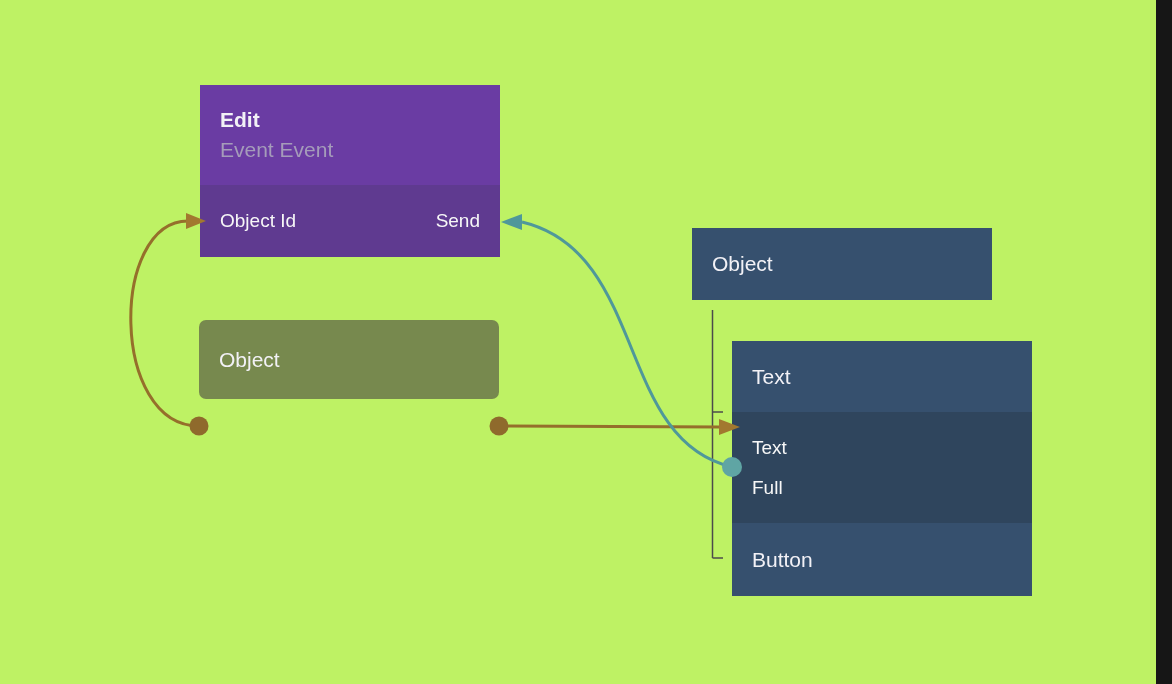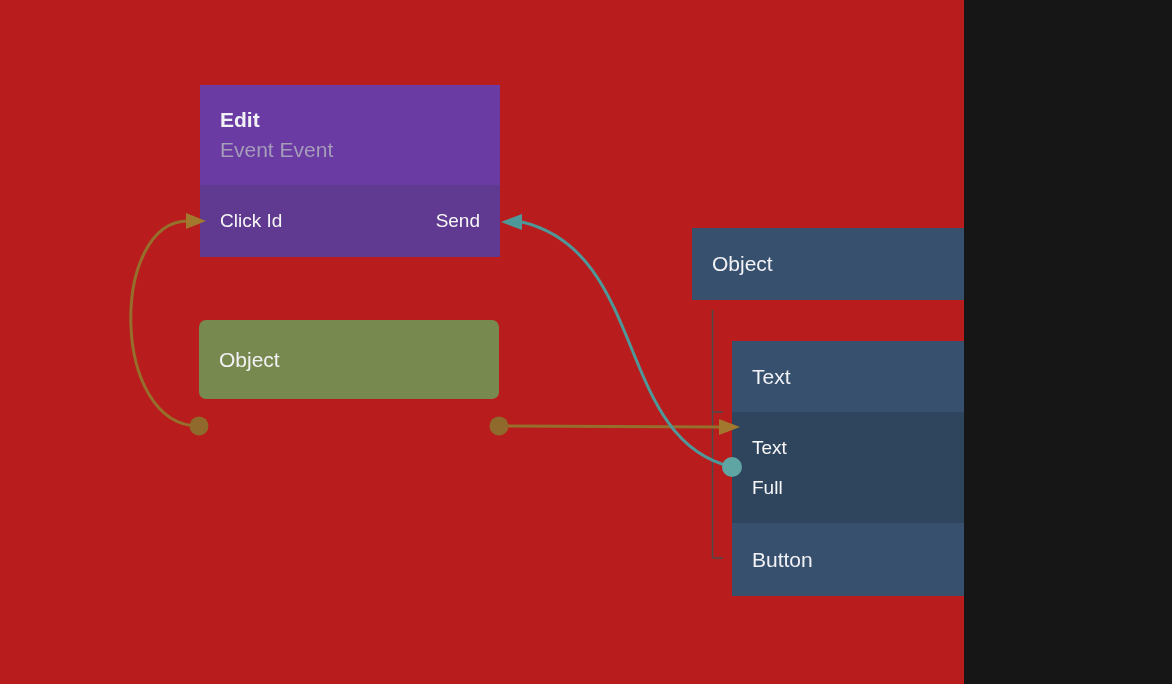--- a/index.html
+++ b/index.html
@@ -1,19 +1,19 @@
 <!DOCTYPE html>
 <html><head>
 <meta charset="utf-8">
 <style>
   html,body{margin:0;padding:0;background:#161616;}
   .canvas{
     position:relative;
-    width:964px;height:684px;
-    background:#b91c1c;
+    width:1156px;height:684px;
+    background:#bef264;
     overflow:hidden;
     font-family:"Liberation Sans","DejaVu Sans",sans-serif;
   }
   .node{position:absolute;width:300px;}
   .node-header{box-sizing:border-box;display:flex;flex-direction:column;justify-content:center;padding:0 20px;}
   .node-title{font-size:21px;color:#F2F1F6;line-height:30px;white-space:nowrap;}
   .node-subtitle{font-size:21px;color:#A59CBA;line-height:30px;white-space:nowrap;}
   .node-body{box-sizing:border-box;}
   .port-row{display:flex;justify-content:space-between;align-items:center;padding:0 20px;}
   .port-label{font-size:19px;color:#F7F7F7;white-space:nowrap;}
@@ -51,21 +51,21 @@
 
 <div class="canvas">
 
   <div class="node edit-node">
     <div class="node-header">
       <div class="node-title">Edit</div>
       <div class="node-subtitle">Event Event</div>
     </div>
     <div class="node-body">
       <div class="port-row">
-        <span class="port-label">Click Id</span>
+        <span class="port-label">Object Id</span>
         <span class="port-label">Send</span>
       </div>
     </div>
   </div>
 
   <div class="node object-node">
     <div class="node-header">
       <div class="node-title">Object</div>
     </div>
   </div>

